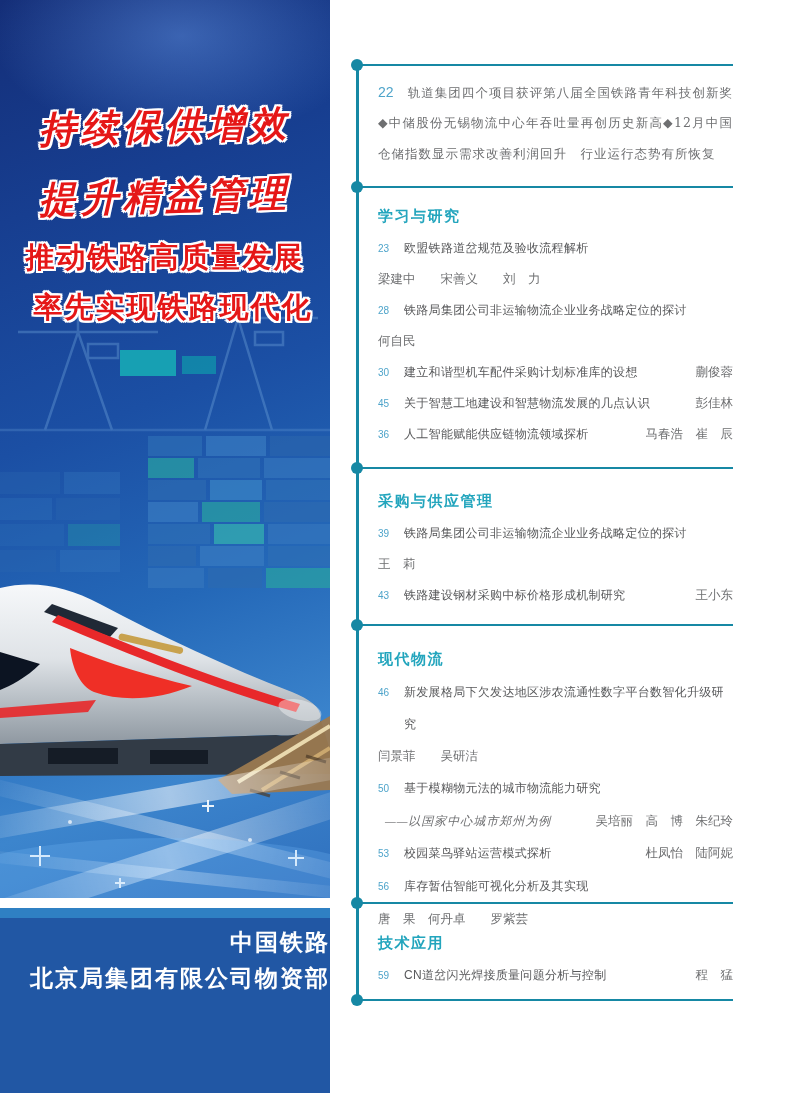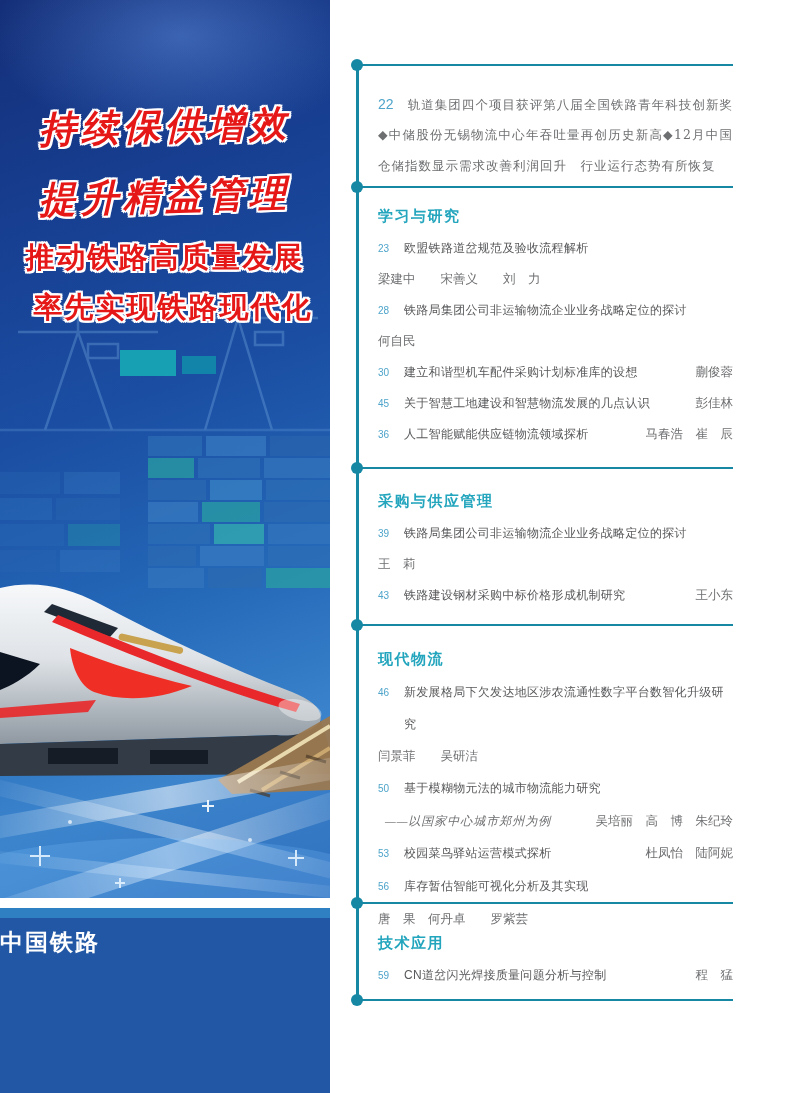--- a/index.html
+++ b/index.html
@@ -23,30 +23,30 @@
   .slogan.calli{font-family:"DejaVu Serif",serif;font-style:italic;font-weight:bold;
     font-size:37px;letter-spacing:5px;transform:rotate(-1.5deg);}
   .slogan.heiti{font-family:Liberation Mono, monospace;font-weight:900;
     font-size:29px;letter-spacing:2px;}
   .c1{top:102px;} .c2{top:172px;} .b1{top:238px;} .b2{top:288px;padding-left:8px;}
 
   
   .strip-white{position:absolute;left:0;top:898px;width:330px;height:10px;background:#ffffff;}
   .strip-band{position:absolute;left:0;top:908px;width:330px;height:10px;background:var(--band);}
   .footer-main{position:absolute;left:0;top:918px;width:330px;height:175px;background:var(--footer);
-    color:#fff;text-align:left;font-weight:bold;letter-spacing:2px;padding-top:6px;box-sizing:border-box;}
+    color:#fff;text-align:right;font-weight:bold;letter-spacing:2px;padding-top:6px;box-sizing:border-box;}
   .footer-main .fl{font-size:23px;line-height:36px;white-space:nowrap;}
 
   
   .toc{position:absolute;left:330px;top:0;width:480px;height:1093px;}
   .vline{position:absolute;left:26px;top:65px;width:3px;height:935px;background:var(--teal);}
   .rule{position:absolute;left:27px;width:376px;height:2px;background:var(--teal);}
   .node{position:absolute;left:21px;width:12px;height:12px;border-radius:50%;background:var(--teal);}
 
-  .news{position:absolute;left:48px;top:76px;width:355px;
+  .news{position:absolute;left:48px;top:64px;width:355px;
     font-family:"DejaVu Serif",serif;font-size:12.5px;line-height:30.5px;
     letter-spacing:1px;color:var(--author);text-align:justify;}
   .news .num{color:var(--num);font-family:"Liberation Sans",sans-serif;
     font-size:14px;letter-spacing:0;margin-right:14px;}
 
   .sec{position:absolute;left:48px;width:355px;}
   .sec-title{color:var(--header);font-weight:bold;font-size:15px;letter-spacing:1.5px;
     line-height:22px;margin:0 0 6px 0;}
   .row{display:flex;align-items:baseline;line-height:31px;font-size:12px;color:var(--title);}
   .sec3 .row{line-height:32px;}
@@ -171,20 +171,21 @@
     <div class="slogan calli c1">持续保供增效</div>
     <div class="slogan calli c2">提升精益管理</div>
     <div class="slogan heiti b1">推动铁路高质量发展</div>
     <div class="slogan heiti b2">率先实现铁路现代化</div>
   </div>
 
   <div class="strip-white"></div>
   <div class="strip-band"></div>
   <div class="footer-main">
     <div class="fl">中国铁路</div>
+    <div class="fl">北京局集团有限公司物资部</div>
   </div>
 
   <div class="toc">
     <div class="vline"></div>
     <div class="node" style="top:59px"></div>
     <div class="rule" style="top:64px"></div>
     <div class="node" style="top:181px"></div>
     <div class="rule" style="top:186px"></div>
     <div class="node" style="top:462px"></div>
     <div class="rule" style="top:467px"></div>

